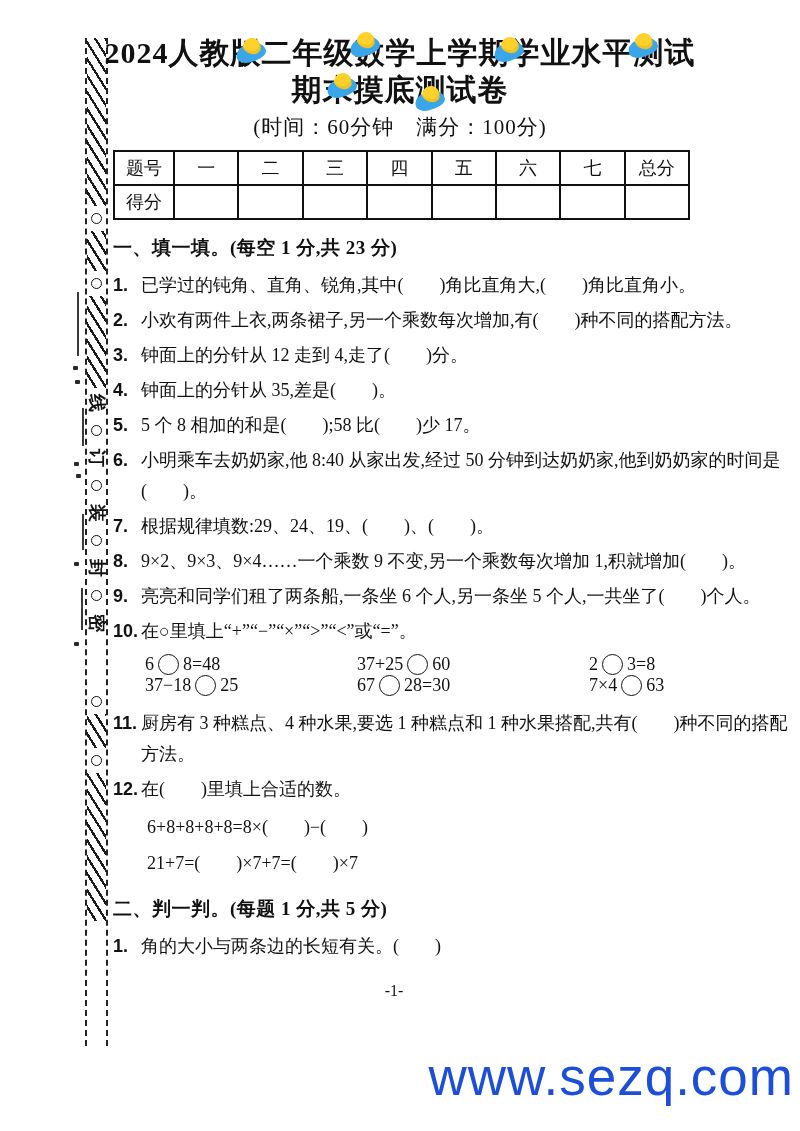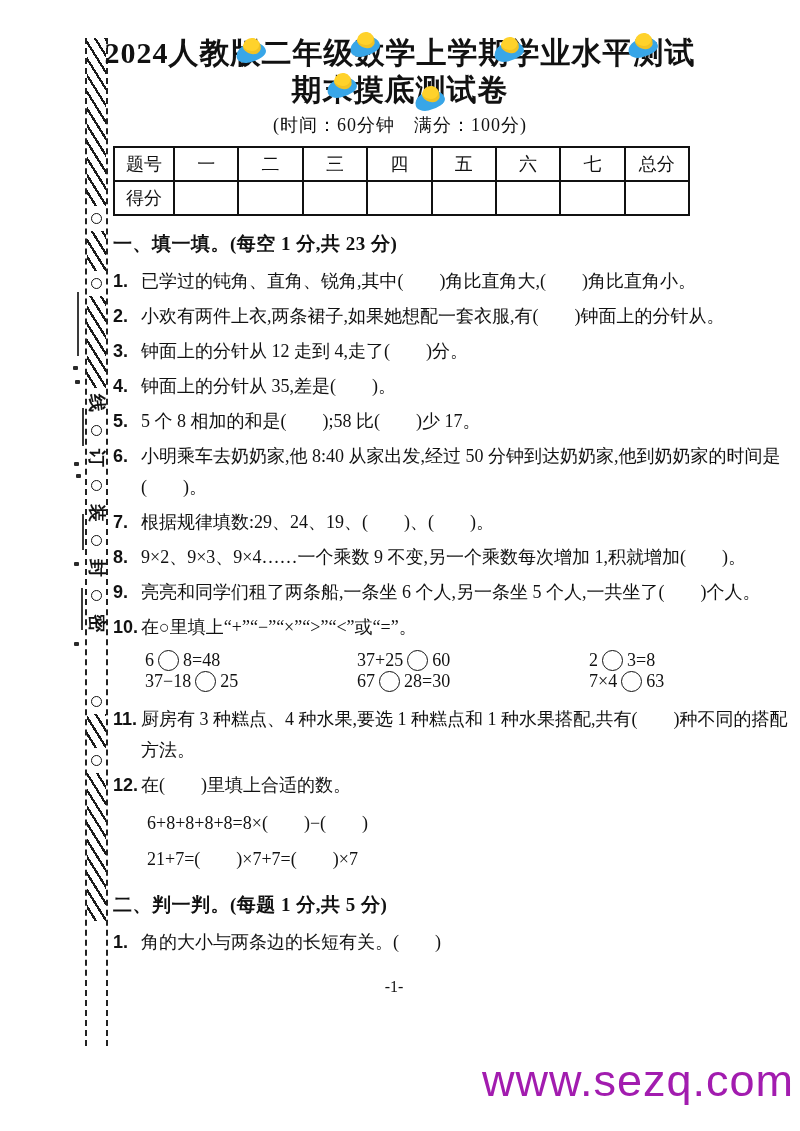--- a/index.html
+++ b/index.html
@@ -22,21 +22,21 @@
   .bchar { transform:rotate(90deg); font-size:18px; font-weight:700; line-height:22px; margin:4px 0; flex:none; }
   .gap60 { margin-top:58px !important; }
 
   
   .edge-line { position:absolute; width:2px; background:#3a3a3a; }
   .edge-speck { position:absolute; width:5px; height:4px; background:#2a2a2a; border-radius:1px; }
 
   
   .hdr { position:relative; padding-top:34px; text-align:center; }
   .title { font-size:30px; font-weight:700; letter-spacing:1px; line-height:37px; }
-  .subtitle { font-size:18px; margin-top:5px; letter-spacing:1px; }
+  .subtitle { font-size:21px; margin-top:5px; letter-spacing:1px; }
 
   
   .sticker { position:absolute; width:32px; height:27px; }
   .sticker::before { content:""; position:absolute; left:0; top:5px; width:30px; height:19px;
     background:#38a6e8; border-radius:55% 45% 62% 38% / 60% 55% 45% 40%; transform:rotate(-12deg); }
   .sticker::after { content:""; position:absolute; left:7px; top:0; width:18px; height:16px;
     background:#ffd22b; border-radius:50% 50% 45% 55% / 55% 62% 38% 45%; transform:rotate(9deg);
     box-shadow: inset -2px -3px 0 rgba(180,120,0,.18); }
 
   
@@ -57,22 +57,22 @@
   .ring { display:inline-block; width:21px; height:21px; border:1.8px solid #111;
           border-radius:50%; vertical-align:-5px; margin:0 4px; }
   .formulas { padding-left:34px; font-size:18px; line-height:36px; margin-bottom:6px; }
   .judge-row { display:flex; font-size:18px;
                line-height:31px; padding-left:28px; margin-top:8px; }
   .judge-row .qnum { display:inline-block; width:28px; margin-left:-28px; font-weight:700;
                      font-family:"Liberation Sans","DejaVu Sans",sans-serif; }
 
   
   .pagenum { width:562px; text-align:center; font-size:16px; margin-top:20px; }
-  .watermark { position:absolute; right:6px; bottom:24px; font-size:45px; letter-spacing:1px;
-               color:#a21caf; font-family:"Liberation Sans","DejaVu Sans",sans-serif;text-align:center; }
+  .watermark { position:absolute; right:6px; bottom:24px; font-size:53px; letter-spacing:1px;
+               color:#1d4ed8; font-family:"Liberation Sans","DejaVu Sans",sans-serif;text-align:center; }
 </style>
 </head>
 <body>
 
 <div class="page">
 
   <div class="binding-strip">
     <div class="hatch h-a"></div>
     <div class="bcirc"></div>
     <div class="hatch h-b"></div>
@@ -141,21 +141,21 @@
         <td></td>
         <td></td>
         <td></td>
       </tr>
     </tbody>
       </table>
 
     <div class="sec-heading">一、填一填。(每空 1 分,共 23 分)</div>
 
     <div class="q"><span class="qnum">1.</span><span>已学过的钝角、直角、锐角,其中(　　)角比直角大,(　　)角比直角小。</span></div>
-    <div class="q"><span class="qnum">2.</span><span>小欢有两件上衣,两条裙子,如果她想配一套衣服,有(　　)钟面上的分针从。</span></div>
+    <div class="q"><span class="qnum">2.</span><span>小欢有两件上衣,两条裙子,另一个乘数每次增加,有(　　)种不同的搭配方法。</span></div>
     <div class="q"><span class="qnum">3.</span><span>钟面上的分针从 12 走到 4,走了(　　)分。</span></div>
     <div class="q"><span class="qnum">4.</span><span>钟面上的分针从 35,差是(　　)。</span></div>
     <div class="q"><span class="qnum">5.</span><span>5 个 8 相加的和是(　　);58 比(　　)少 17。</span></div>
     <div class="q"><span class="qnum">6.</span><span>小明乘车去奶奶家,他 8:40 从家出发,经过 50 分钟到达奶奶家,他到奶奶家的时间是(　　)。</span></div>
     <div class="q"><span class="qnum">7.</span><span>根据规律填数:29、24、19、(　　)、(　　)。</span></div>
     <div class="q"><span class="qnum">8.</span><span>9×2、9×3、9×4……一个乘数 9 不变,另一个乘数每次增加 1,积就增加(　　)。</span></div>
     <div class="q"><span class="qnum">9.</span><span>亮亮和同学们租了两条船,一条坐 6 个人,另一条坐 5 个人,一共坐了(　　)个人。</span></div>
 
     <div class="q"><span class="qnum">10.</span><span>在○里填上“+”“−”“×”“&gt;”“&lt;”或“=”。</span></div>
     <div class="q10-grid">

